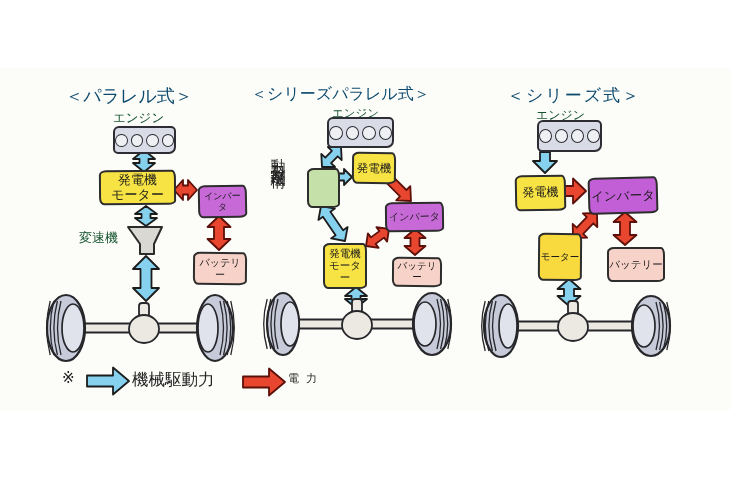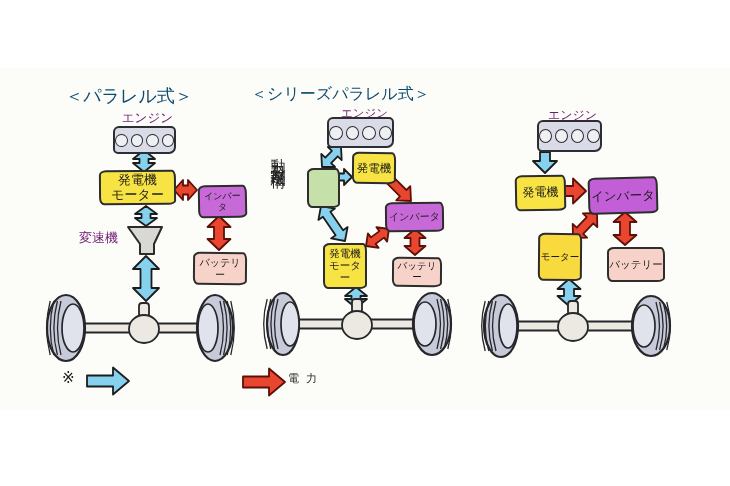--- a/index.html
+++ b/index.html
@@ -2,21 +2,21 @@
 <html><head>
 <meta charset="utf-8">
 <style>
   html,body{margin:0;padding:0;background:#fff;}
   #stage{position:relative;width:730px;height:486px;background:#ffffff;overflow:hidden;
          font-family:"DejaVu Sans",sans-serif;color:#1d1d1d;}
   .paper{position:absolute;left:0;top:68px;width:730px;height:342px;background:#fcfcf9;}
   #gfx{position:absolute;left:0;top:0;z-index:1;}
   .title{position:absolute;z-index:2;text-align:center;font-size:18px;font-weight:500;
          color:#0c4a6e;white-space:nowrap;}
-  .lbl{position:absolute;z-index:2;text-align:right;font-weight:500;color:#701a75;white-space:nowrap;}
+  .lbl{position:absolute;z-index:2;text-align:left;font-weight:500;color:#14532d;white-space:nowrap;}
   .engine{position:absolute;z-index:2;background:#d9dbe6;border:2px solid #2d2d33;
           border-radius:6px 5px 7px 5px;display:flex;align-items:center;justify-content:center;gap:3px;}
   .cyl{width:11px;height:11px;border:1.5px solid #2d2d33;border-radius:50%;background:#eef0f4;}
   .engine.lg .cyl{width:12px;height:12px;}
   .box{position:absolute;z-index:2;display:flex;align-items:center;justify-content:center;
        text-align:center;border:2px solid #2d2d2d;border-radius:7px 4px 8px 5px/5px 8px 4px 7px;
        color:#1b1b1b;white-space:pre-line;line-height:1.12;font-weight:500;}
   .vlabel{position:absolute;z-index:2;writing-mode:vertical-rl;text-orientation:upright;
           font-weight:500;color:#242424;letter-spacing:3px;}
   .legend-text{position:absolute;z-index:2;font-weight:500;color:#242424;white-space:nowrap;}
@@ -118,27 +118,29 @@
       <span class="cyl"></span>
   </div>
   <div class="vlabel" style="left:268px;top:147px;height:124px;font-size:15px;">動力分割機構</div>
   <div class="box" style="left: 307px; top: 168px; width: 29px; height: 36px; background: rgb(197, 225, 169);"></div>
   <div class="box" style="left: 352px; top: 152px; width: 40px; height: 28px; font-size: 11.5px; transform: rotate(0.6deg); background: rgb(248, 227, 68);">発電機</div>
   <div class="box" style="left: 385px; top: 202px; width: 55px; height: 26px; font-size: 10px; transform: rotate(-0.6deg); background: rgb(199, 106, 216);">インバータ</div>
   <div class="box" style="left: 323px; top: 243px; width: 40px; height: 42px; font-size: 10.5px; background: rgb(248, 227, 68);">発電機
 モーター</div>
   <div class="box" style="left: 392px; top: 257px; width: 46px; height: 26px; font-size: 9.5px; transform: rotate(0.5deg); background: rgb(247, 210, 200);">バッテリー</div>
 
+  <div class="title" style="left:494px;top:84px;width:160px;font-size:17px;letter-spacing:2px;">＜シリーズ式＞</div>
   <div class="lbl" style="left:536px;top:107px;width:61px;font-size:12px;">エンジン</div>
   <div class="engine lg" style="left:537px;top:120px;width:61px;height:28px;">
     <span class="cyl"></span>
       <span class="cyl"></span>
       <span class="cyl"></span>
       <span class="cyl"></span>
   </div>
   <div class="box" style="left: 515px; top: 175px; width: 47px; height: 32px; font-size: 12px; transform: rotate(-1deg); background: rgb(248, 227, 68);">発電機</div>
   <div class="box" style="left: 588px; top: 177px; width: 66px; height: 33px; font-size: 12.5px; transform: rotate(-1.5deg); background: rgb(194, 95, 214);">インバータ</div>
   <div class="box" style="left: 538px; top: 233px; width: 40px; height: 44px; font-size: 9.5px; transform: rotate(0.5deg); background: rgb(248, 217, 62);">モーター</div>
   <div class="box" style="left: 607px; top: 247px; width: 54px; height: 31px; font-size: 10.5px; background: rgb(247, 210, 200);">バッテリー</div>
 
   <div class="legend-text" style="left:62px;top:369px;font-size:15px;">※</div>
+  <div class="legend-text" style="left:132px;top:369px;font-size:16.5px;">機械駆動力</div>
   <div class="legend-text" style="left:288px;top:371px;font-size:11px;letter-spacing:7px;">電力</div>
 </div>
 
 </body></html>

